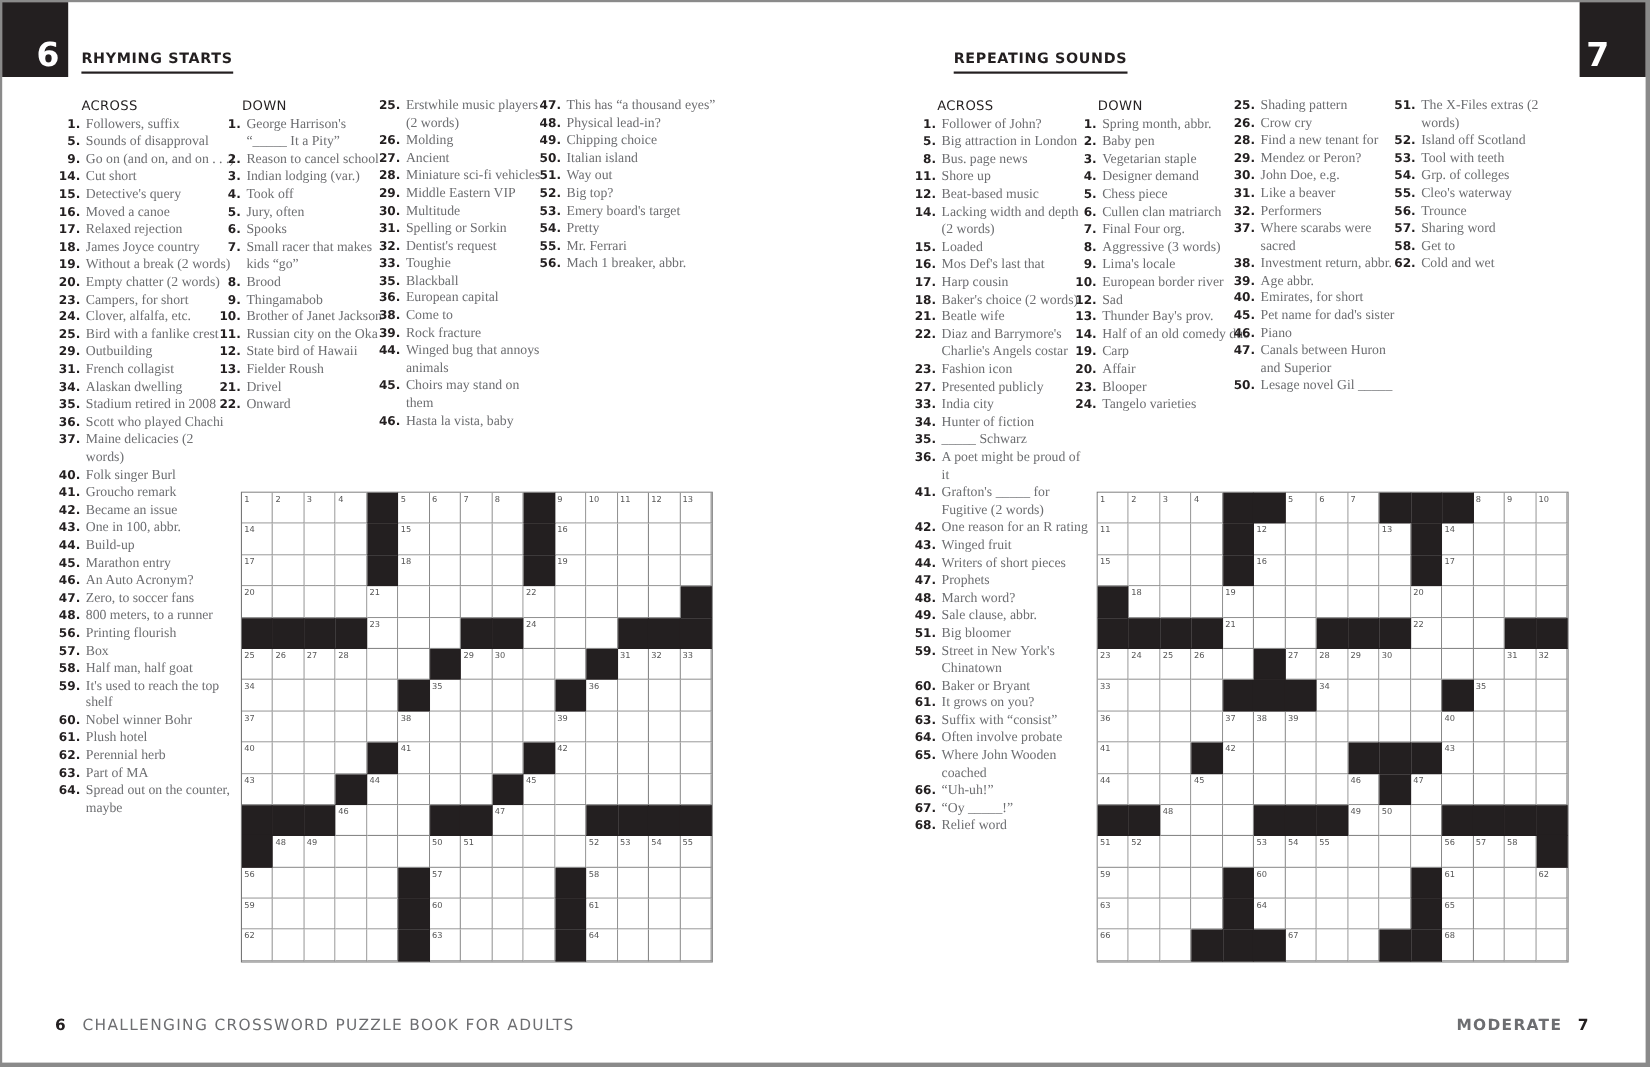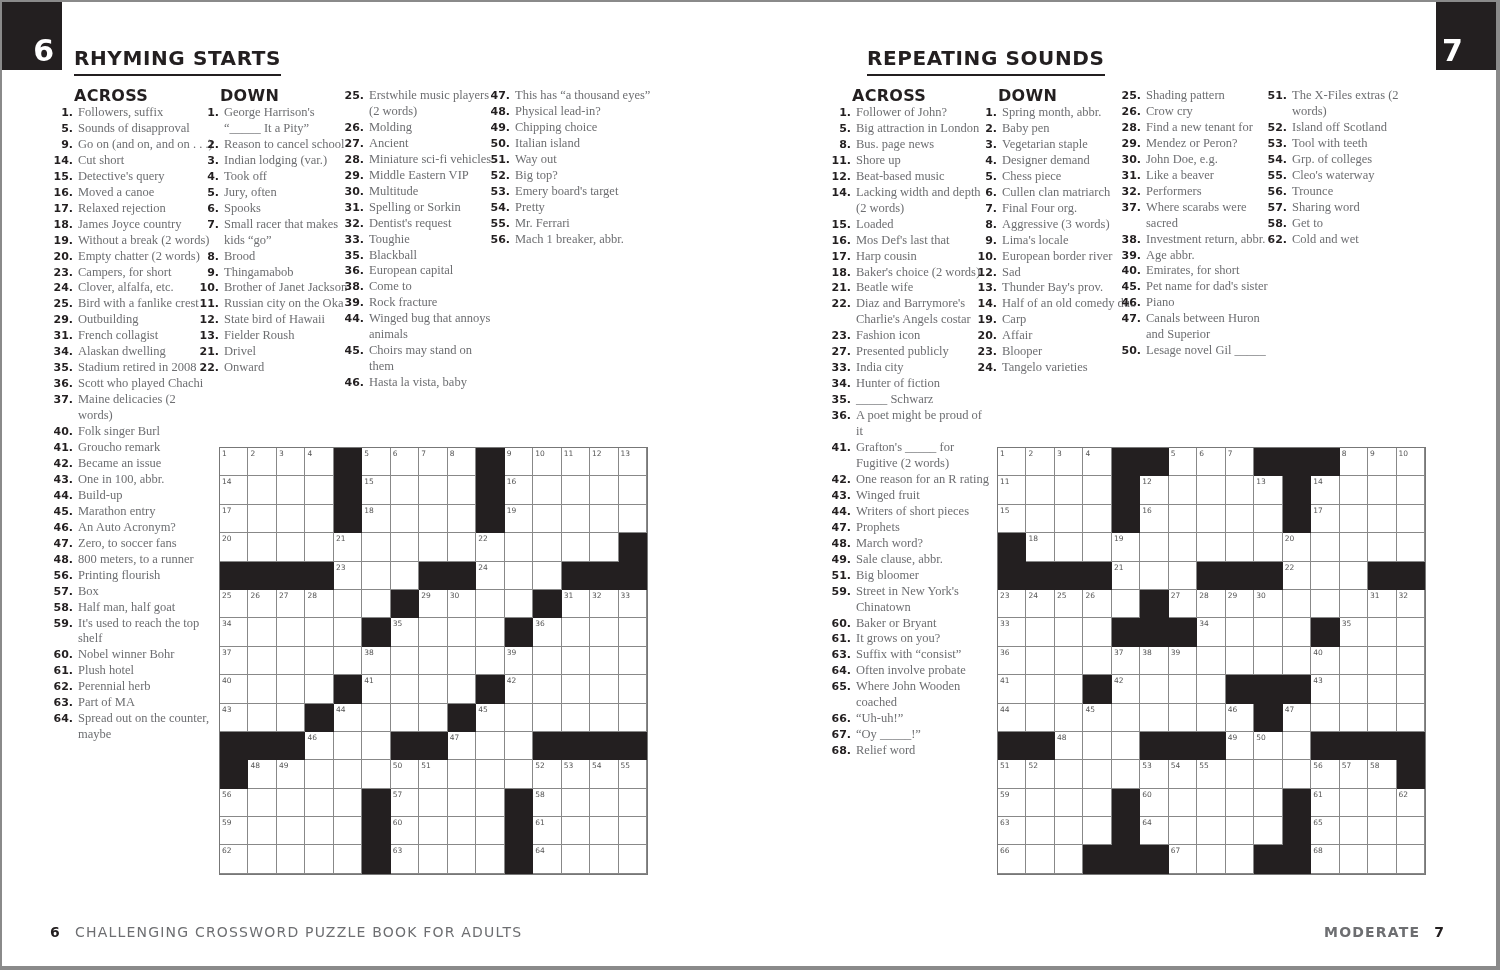--- a/index.html
+++ b/index.html
@@ -1,23 +1,23 @@
 <!DOCTYPE html>
 <html><head>
 <meta charset="utf-8">
 <style>
   html,body{margin:0;padding:0;background:#8a8a8a;}
   body{width:1500px;height:970px;position:relative;overflow:hidden;font-family:"Liberation Sans",sans-serif;}
   .spread{position:absolute;left:2px;top:2px;width:1494px;height:964px;background:#fff;}
   .tab{position:absolute;top:0;width:60px;height:68px;background:#231f20;color:#fff;font-weight:bold;font-size:30px;display:flex;align-items:flex-end;padding-bottom:2px;box-sizing:border-box;font-family:"DejaVu Sans",sans-serif;}
   .tab.left{left:0;justify-content:flex-end;padding-right:8px;}
   .tab.right{left:1434px;justify-content:flex-start;padding-left:6px;}
-  .title{position:absolute;top:44px;font-size:20px;font-weight:bold;letter-spacing:0.6px;color:#231f20;padding-bottom:4px;border-bottom:2px solid #231f20;font-family:"DejaVu Sans",sans-serif;}
+  .title{position:absolute;top:44px;font-size:13px;font-weight:bold;letter-spacing:0.6px;color:#231f20;padding-bottom:4px;border-bottom:2px solid #231f20;font-family:"DejaVu Sans",sans-serif;}
   .col{position:absolute;top:86px;font-family:"Liberation Serif",serif;font-size:12.5px;color:#6d6e71;line-height:15.95px;}
-  .col h3{margin:0 0 1px 0;font-family:"DejaVu Sans",sans-serif;font-size:16px;font-weight:bold;color:#231f20;letter-spacing:0.3px;line-height:16px;}
+  .col h3{margin:0 0 1px 0;font-family:"DejaVu Sans",sans-serif;font-size:12px;font-weight:normal;color:#231f20;letter-spacing:0.3px;line-height:16px;}
   .clue{display:flex;}
   .clue .n{width:25px;flex:none;text-align:right;padding-right:5px;font-family:"DejaVu Sans",sans-serif;font-weight:bold;font-size:11px;color:#231f20;}
   .clue .t{flex:1;}
   .grid{position:absolute;display:grid;grid-template-columns:repeat(15,28.47px);grid-template-rows:repeat(15,28.4px);border:1px solid #777;box-sizing:content-box;}
   .cell{border-right:1px solid #888;border-bottom:1px solid #888;box-sizing:border-box;position:relative;background:#fff;}
   .cell.b{background:#231f20;border-color:#231f20;}
   .cell .num{position:absolute;left:2px;top:1px;font-size:7.5px;color:#555;font-family:"DejaVu Sans",sans-serif;}
   .footer{position:absolute;top:922px;font-family:"DejaVu Sans",sans-serif;font-size:14px;letter-spacing:1.2px;color:#6d6e71;}
   .footer b{color:#231f20;margin-right:14px;}
   .footer.r b{margin-right:0;margin-left:14px;}

